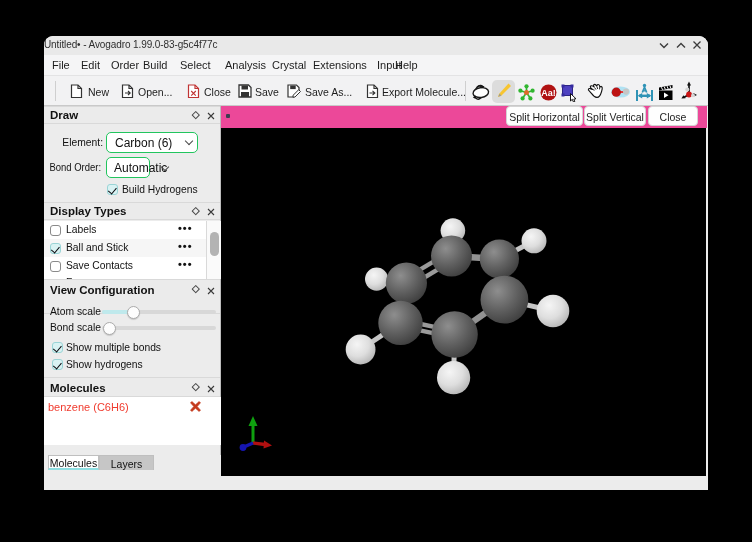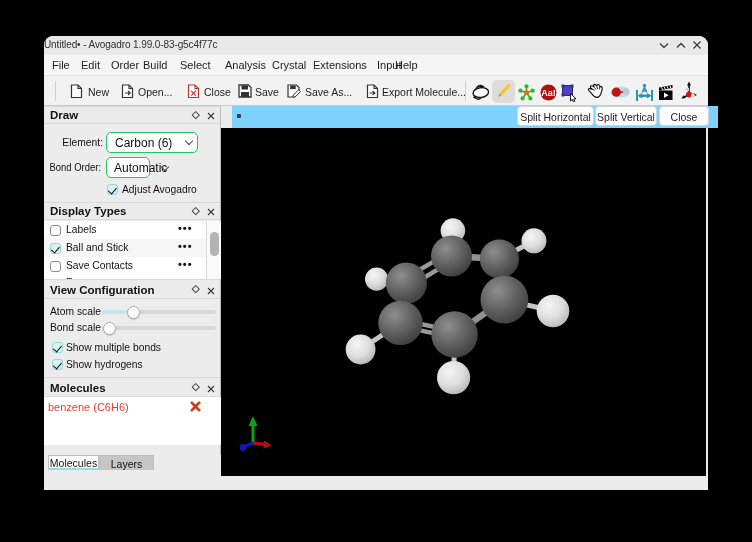--- a/index.html
+++ b/index.html
@@ -51,21 +51,21 @@
 .sfill { height:4px; border-radius:2px; background:#bfe9ec; }
 .shandle { width:13px; height:13px; border-radius:50%; background:#fdfdfd;
   border:1px solid #ababab; box-shadow:0 1px 1px rgba(0,0,0,.15); }
 
 #mollist { left:0; top:361px; width:177px; height:48px; background:#fff; }
 
 #tabbar { left:0; top:419px; width:177px; height:21px; background:#ececec; }
 .tab { top:0; height:15px; font-size:10.5px; color:#111; text-align:center;
   border:1px solid #bfbfbf; border-bottom:none; white-space:nowrap; }
 
-#viewtabbar { left:188px; top:70px; width:486px; height:22px; background:#7dd3fc; }
+#viewtabbar { left:177px; top:70px; width:486px; height:22px; background:#ec4899; }
 .vbtn { top:0px; height:20px; background:#fefefe; border:1px solid #d4d4d4;
   border-radius:4px; font-size:10.5px; color:#1d1d1d; text-align:center; padding-top:4px; white-space:nowrap; }
 #canvas { left:177px; top:92px; width:485px; height:348px; background:#000; }
 #statusbar { left:0; top:440px; width:664px; height:14px; background:#ececec; }
 </style>
 </head>
 <body>
 <div id="win">
   <div id="titlebar" class="abs">
     <div id="title" class="abs">Untitled• - Avogadro 1.99.0-83-g5c4f77c</div>
@@ -228,21 +228,21 @@
   <div class="combo abs" style="left:62px; top:96px; width:92px; height:21px;">
       <span>Carbon (6)</span>
       <i class="chev" style="left:79px; top:5px;"></i>
     </div>
   <label class="sm abs" style="right:607px; top:126px; transform:scaleX(0.92); transform-origin:100% 50%;">Bond Order:</label>
   <div class="combo abs" style="left:62px; top:121px; width:44px; height:21px;">
       <span style="left:7px;">Automatic</span>
       <i class="chev" style="left:55px; top:6px;"></i>
     </div>
   <div class="cb on abs" style="left:63px; top:148px;"></div>
-  <label class="sm abs" style="left:78px; top:148px;">Adjust Avogadro</label>
+  <label class="sm abs" style="left:78px; top:148px;">Build Hydrogens</label>
   <div class="phead abs" style="top:166px;">
       <b>Display Types</b>
       <i class="pdiam"></i>
       <svg class="pxx" width="8" height="8" viewBox="0 0 8 8">
         <path d="M1 1 L7 7 M7 1 L1 7" stroke="#3a3a3a" stroke-width="1.1"></path>
       </svg>
     </div>
   <div id="dtlist" class="abs">
     <div class="abs" style="left:0; top:0; width:162px; height:18px; background:#fff;"></div>
     <div class="abs" style="left:0; top:18px; width:162px; height:18px; background:#f6f6f6;"></div>
@@ -253,21 +253,21 @@
       <label class="sm abs" style="left:22px; top:21px;">Ball and Stick</label>
       <span class="dots abs" style="left:134px; top:19px;">•••</span>
     <div class="cb abs" style="left:6px; top:40px;"></div>
       <label class="sm abs" style="left:22px; top:39px;">Save Contacts</label>
       <span class="dots abs" style="left:134px; top:37px;">•••</span>
     <label class="sm abs" style="left:22px; top:56px;">Force</label>
   </div>
   <div id="dtscroll" class="abs">
       <div id="dtthumb" class="abs"></div>
     </div>
-  <div class="phead abs" style="top:243px; height:20px;">
+  <div class="phead abs" style="top:243px; height:35px;">
       <b style="top:4px;">View Configuration</b>
       <i class="pdiam" style="top:6px;"></i>
       <svg class="pxx" style="top:7px;" width="8" height="8" viewBox="0 0 8 8">
         <path d="M1 1 L7 7 M7 1 L1 7" stroke="#3a3a3a" stroke-width="1.1"></path>
       </svg>
     </div>
   <label class="sm abs" style="left:6px; top:270px;">Atom scale</label>
   <div class="strack abs" style="left:58px; top:274px; width:114px;"></div>
   <div class="sfill abs" style="left:58px; top:274px; width:34px;"></div>
   <div class="shandle abs" style="left:83px; top:270px;"></div>

